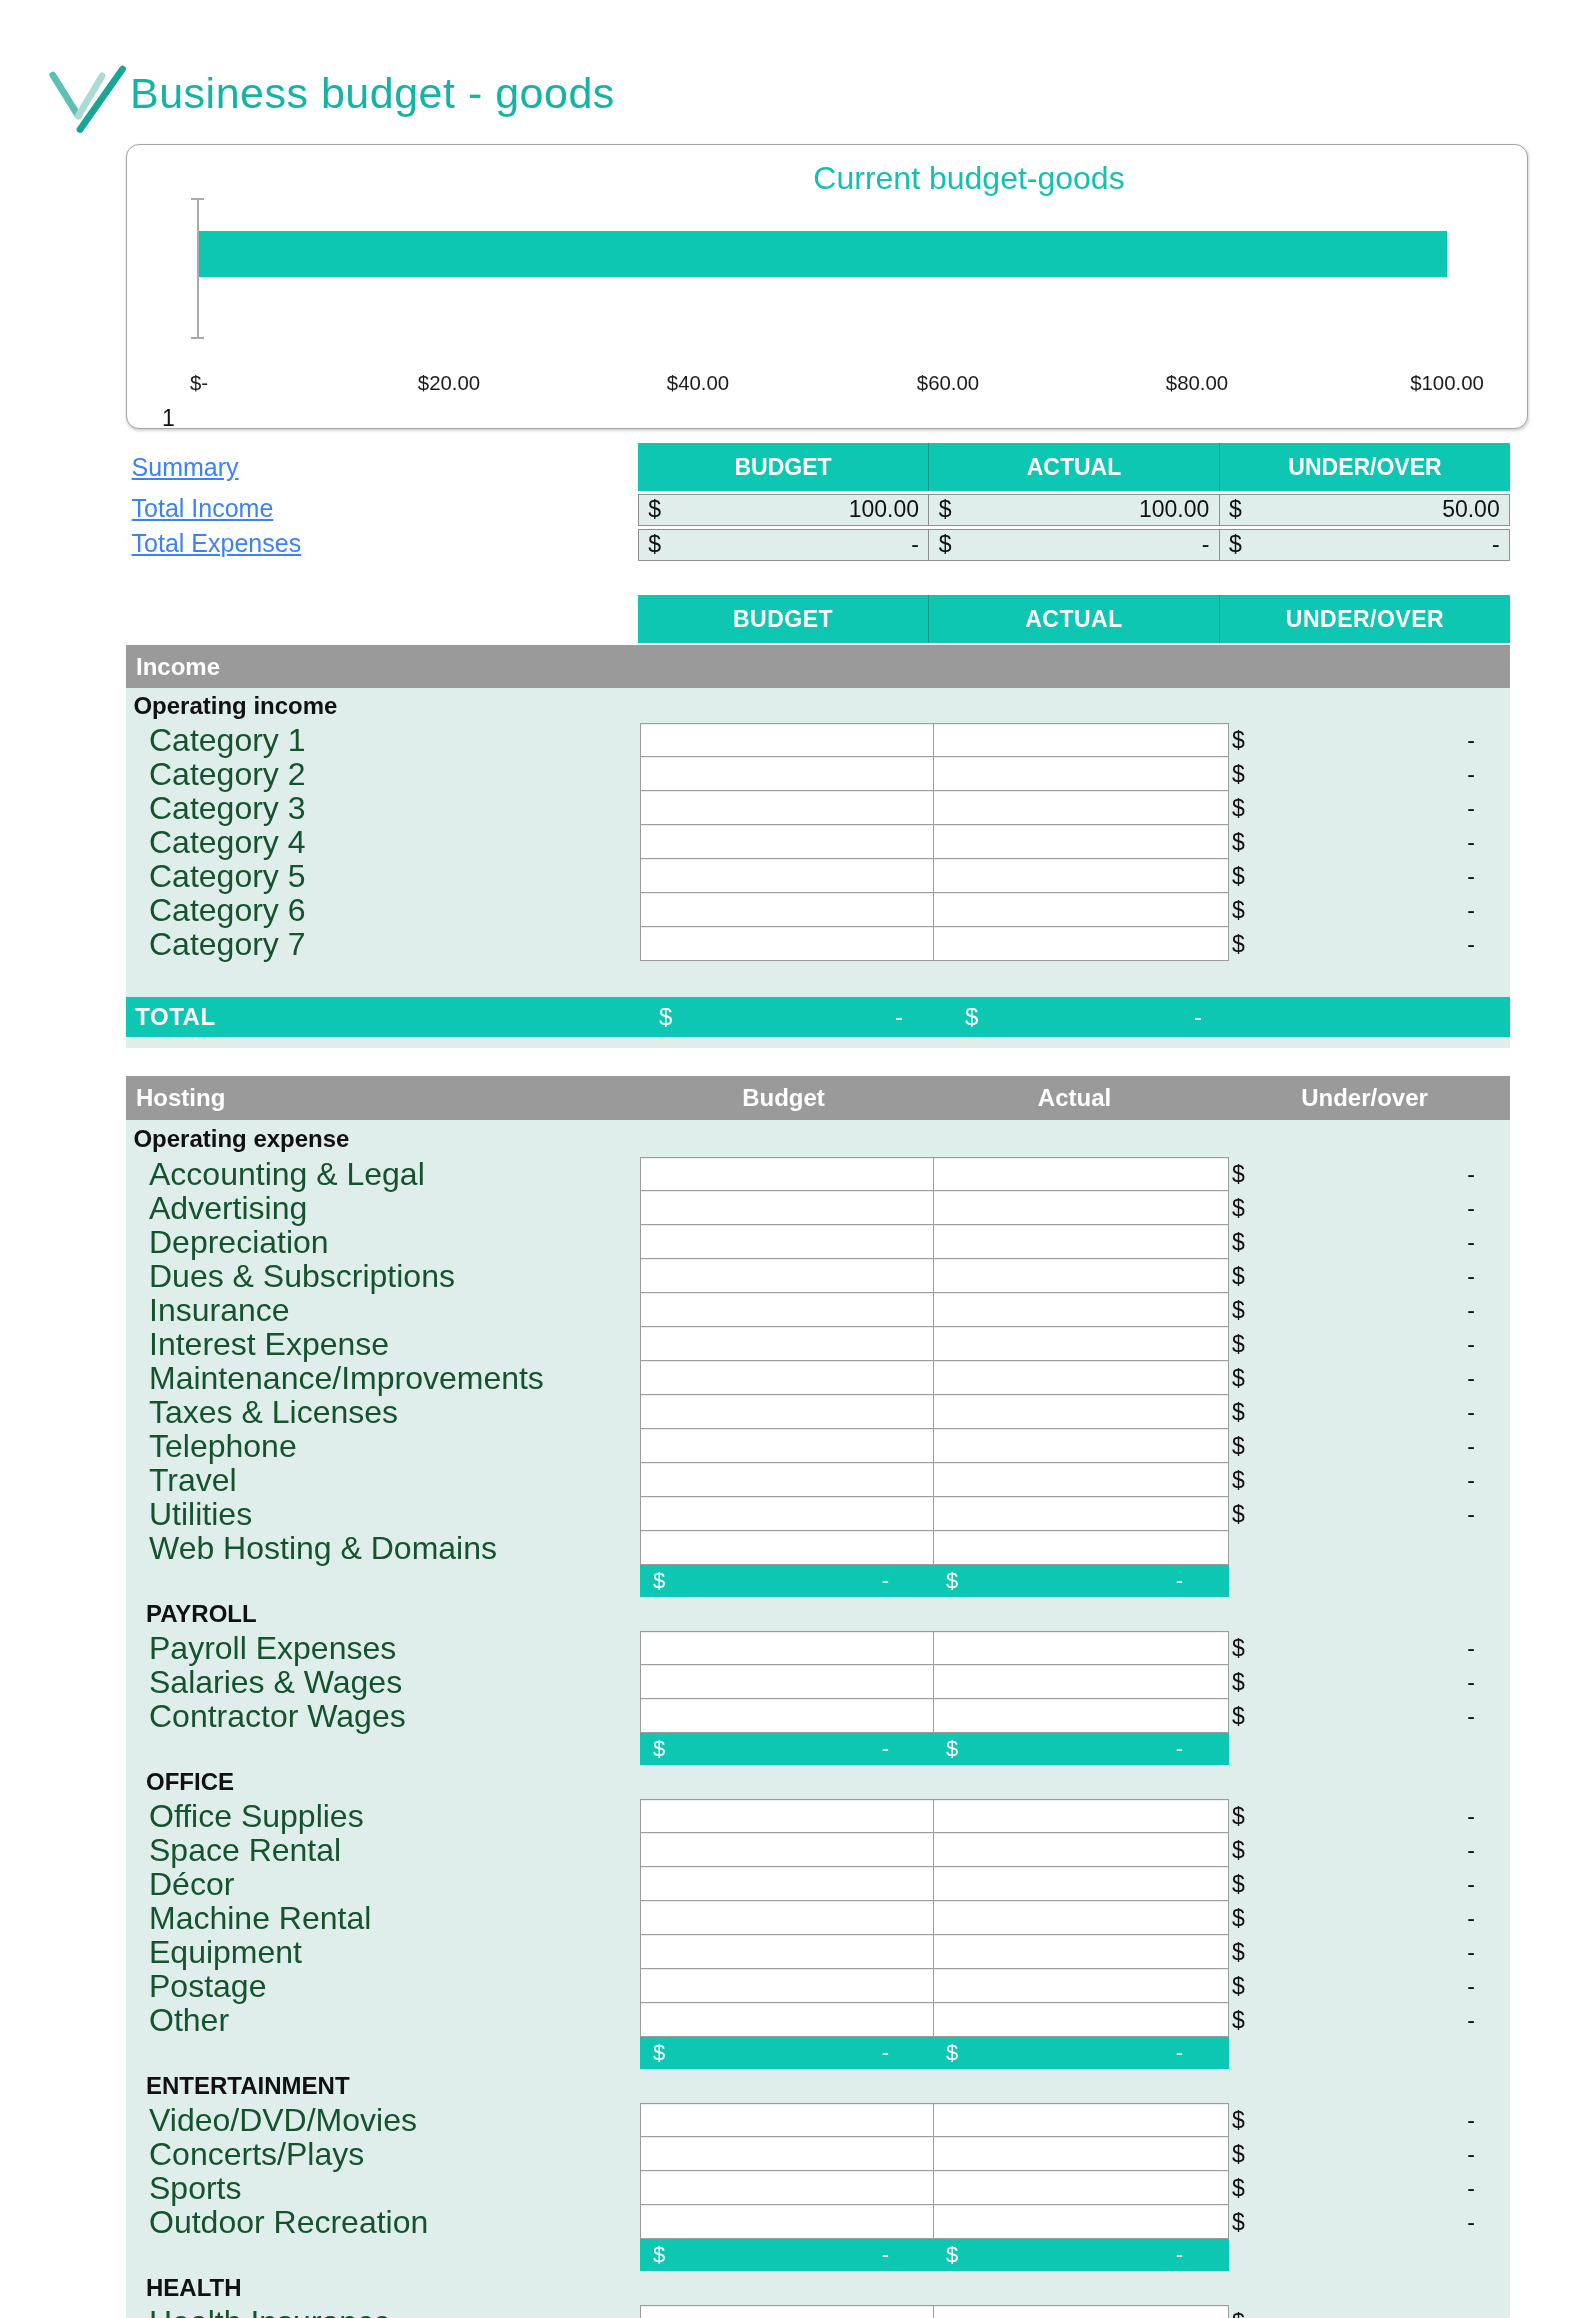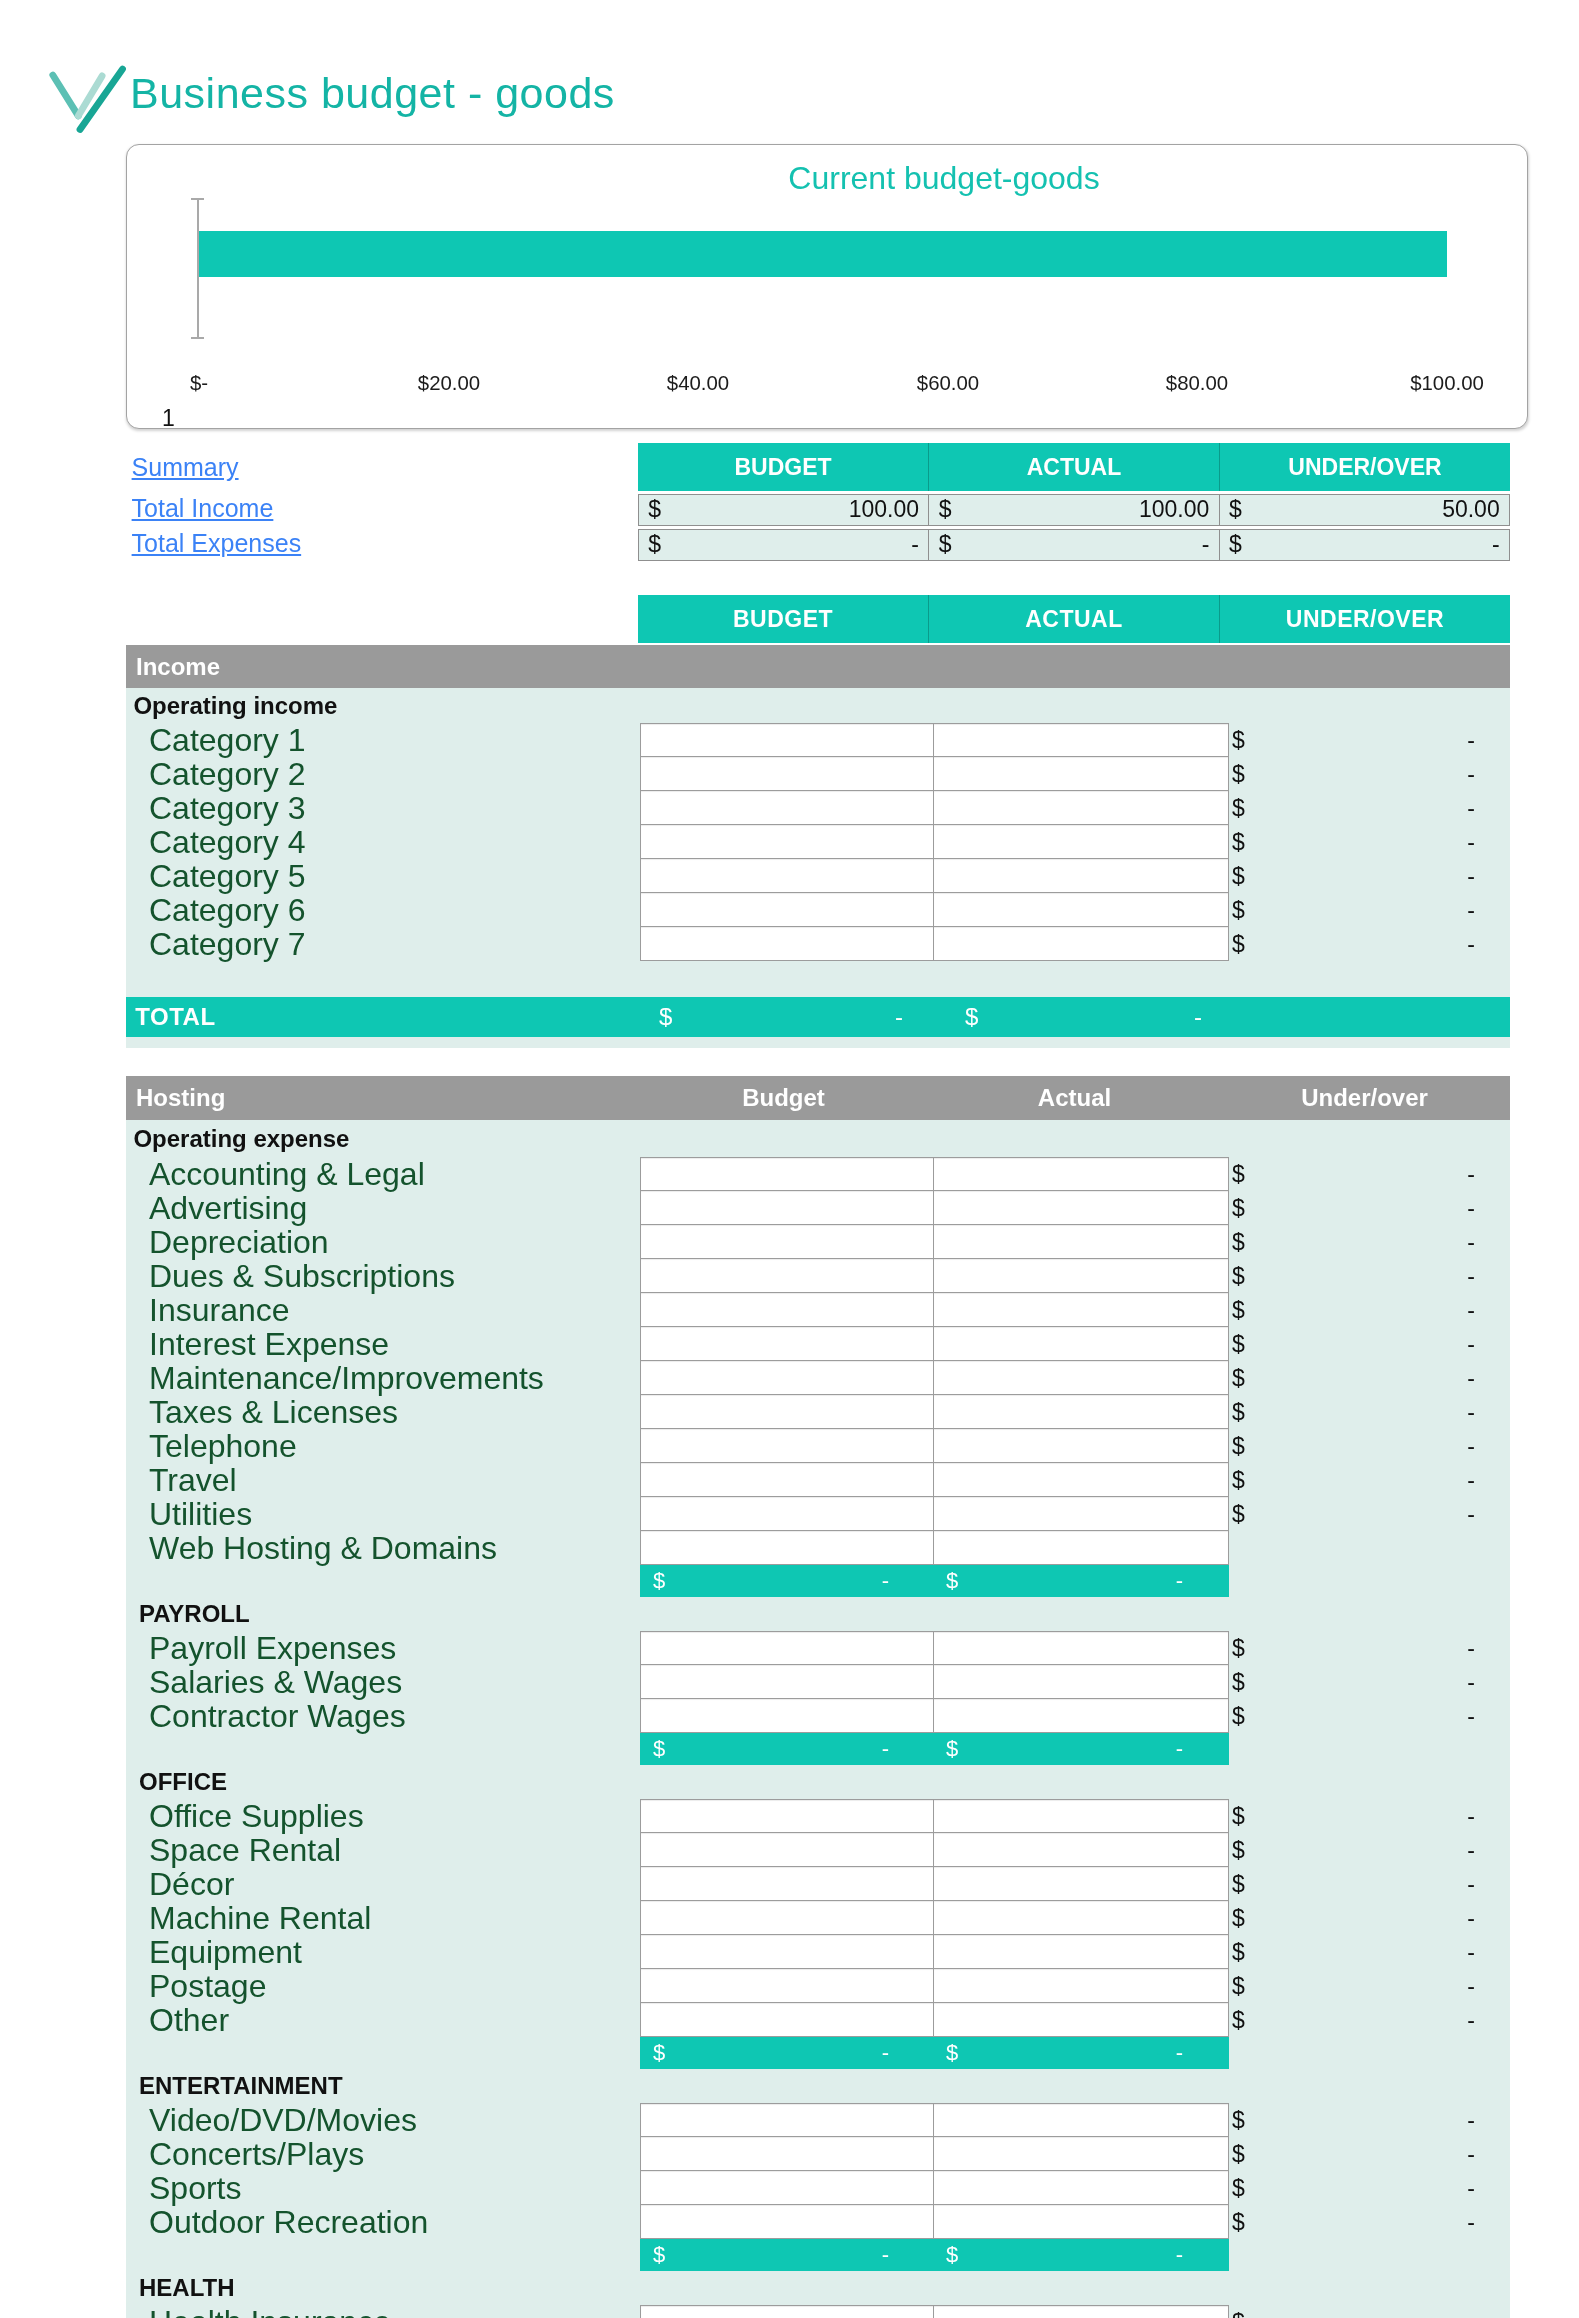--- a/index.html
+++ b/index.html
@@ -7,21 +7,21 @@
   .page { position:relative; width:1580px; height:2319px; background:#ffffff; overflow:hidden; }
 
   
   .logo { position:absolute; left:46px; top:61px; }
   .page-title { position:absolute; left:130px; top:69px; font-size:43px; font-weight:400; color:#14b4a5; letter-spacing:0.5px; }
 
   
   .chart-card { position:absolute; left:126px; top:144px; width:1402px; height:285px;
     background:#ffffff; border:1.9px solid #a3a3a3; border-radius:13px;
     box-shadow:0.9px 1.9px 2.8px rgba(0,0,0,.18); }
-  .chart-title { position:absolute; left:817px; top:15px; transform:translateX(-50%);
+  .chart-title { position:absolute; left:842px; top:15px; transform:translateX(-50%);
     font-size:32px; color:#14c1b0; white-space:nowrap; }
   .y-axis { position:absolute; left:70px; top:53px; width:1.9px; height:141px; background:#a9a9a9; }
   .y-axis::before, .y-axis::after { content:""; position:absolute; left:-5.6px; width:13px; height:1.9px; background:#a9a9a9; }
   .y-axis::before { top:0; } .y-axis::after { bottom:0; }
   .y-cat-label { position:absolute; left:35px; top:260px; font-size:23px; color:#111; }
   .bar { position:absolute; left:72px; top:86px; height:46px; background:#0ec7b3; }
   .x-ticks span { position:absolute; top:227px; width:148px; margin-left:-74px; text-align:center; font-size:20.4px; color:#1c1c1c; }
   .hdr-cells { display:flex; height:48px; }
   .hdr-cells .hcell { flex:1 1 0; display:flex; align-items:center; justify-content:center;
     background:#0ec7b3; color:#ffffff; font-weight:bold; font-size:23px; letter-spacing:0.5px; }
@@ -52,21 +52,21 @@
   .band .colhdr { position:absolute; width:291px; text-align:center; }
   .band .colhdr.c0 { left:512px; } .band .colhdr.c1 { left:803px; } .band .colhdr.c2 { left:1093px; }
 
   
   .block { position:absolute; left:126px; width:1384px; background:#dfeeeb; }
   .income-block { top:688px; height:360px; }
   .expenses-block { top:1120px; height:1354px; overflow:hidden; }
   .group-title { height:35px; display:flex; align-items:center; padding-left:7.4px;
     font-weight:bold; font-size:24px; color:#111; }
   .expenses-block .group-title.first { height:37px; }
-  .group-heading { height:34px; display:flex; align-items:center; padding-left:13px;
+  .group-heading { height:34px; display:flex; align-items:center; padding-left:20px;
     font-weight:bold; font-size:24px; color:#111; }
 
   
   .cat-row { position:relative; height:34px; }
   .row-label { position:absolute; left:23px; top:50%; transform:translateY(-50%);
     font-size:32px; color:#14532d; white-space:nowrap; }
   .cell { position:absolute; top:0; height:100%; background:#ffffff; border:0.9px solid #9c9c9c;
     box-shadow:inset 0 0.9px 0.9px rgba(0,0,0,.08); }
   .cell.budget { left:514px; width:294px; border-right:0; }
   .cell.actual { left:807px; width:296px; }

